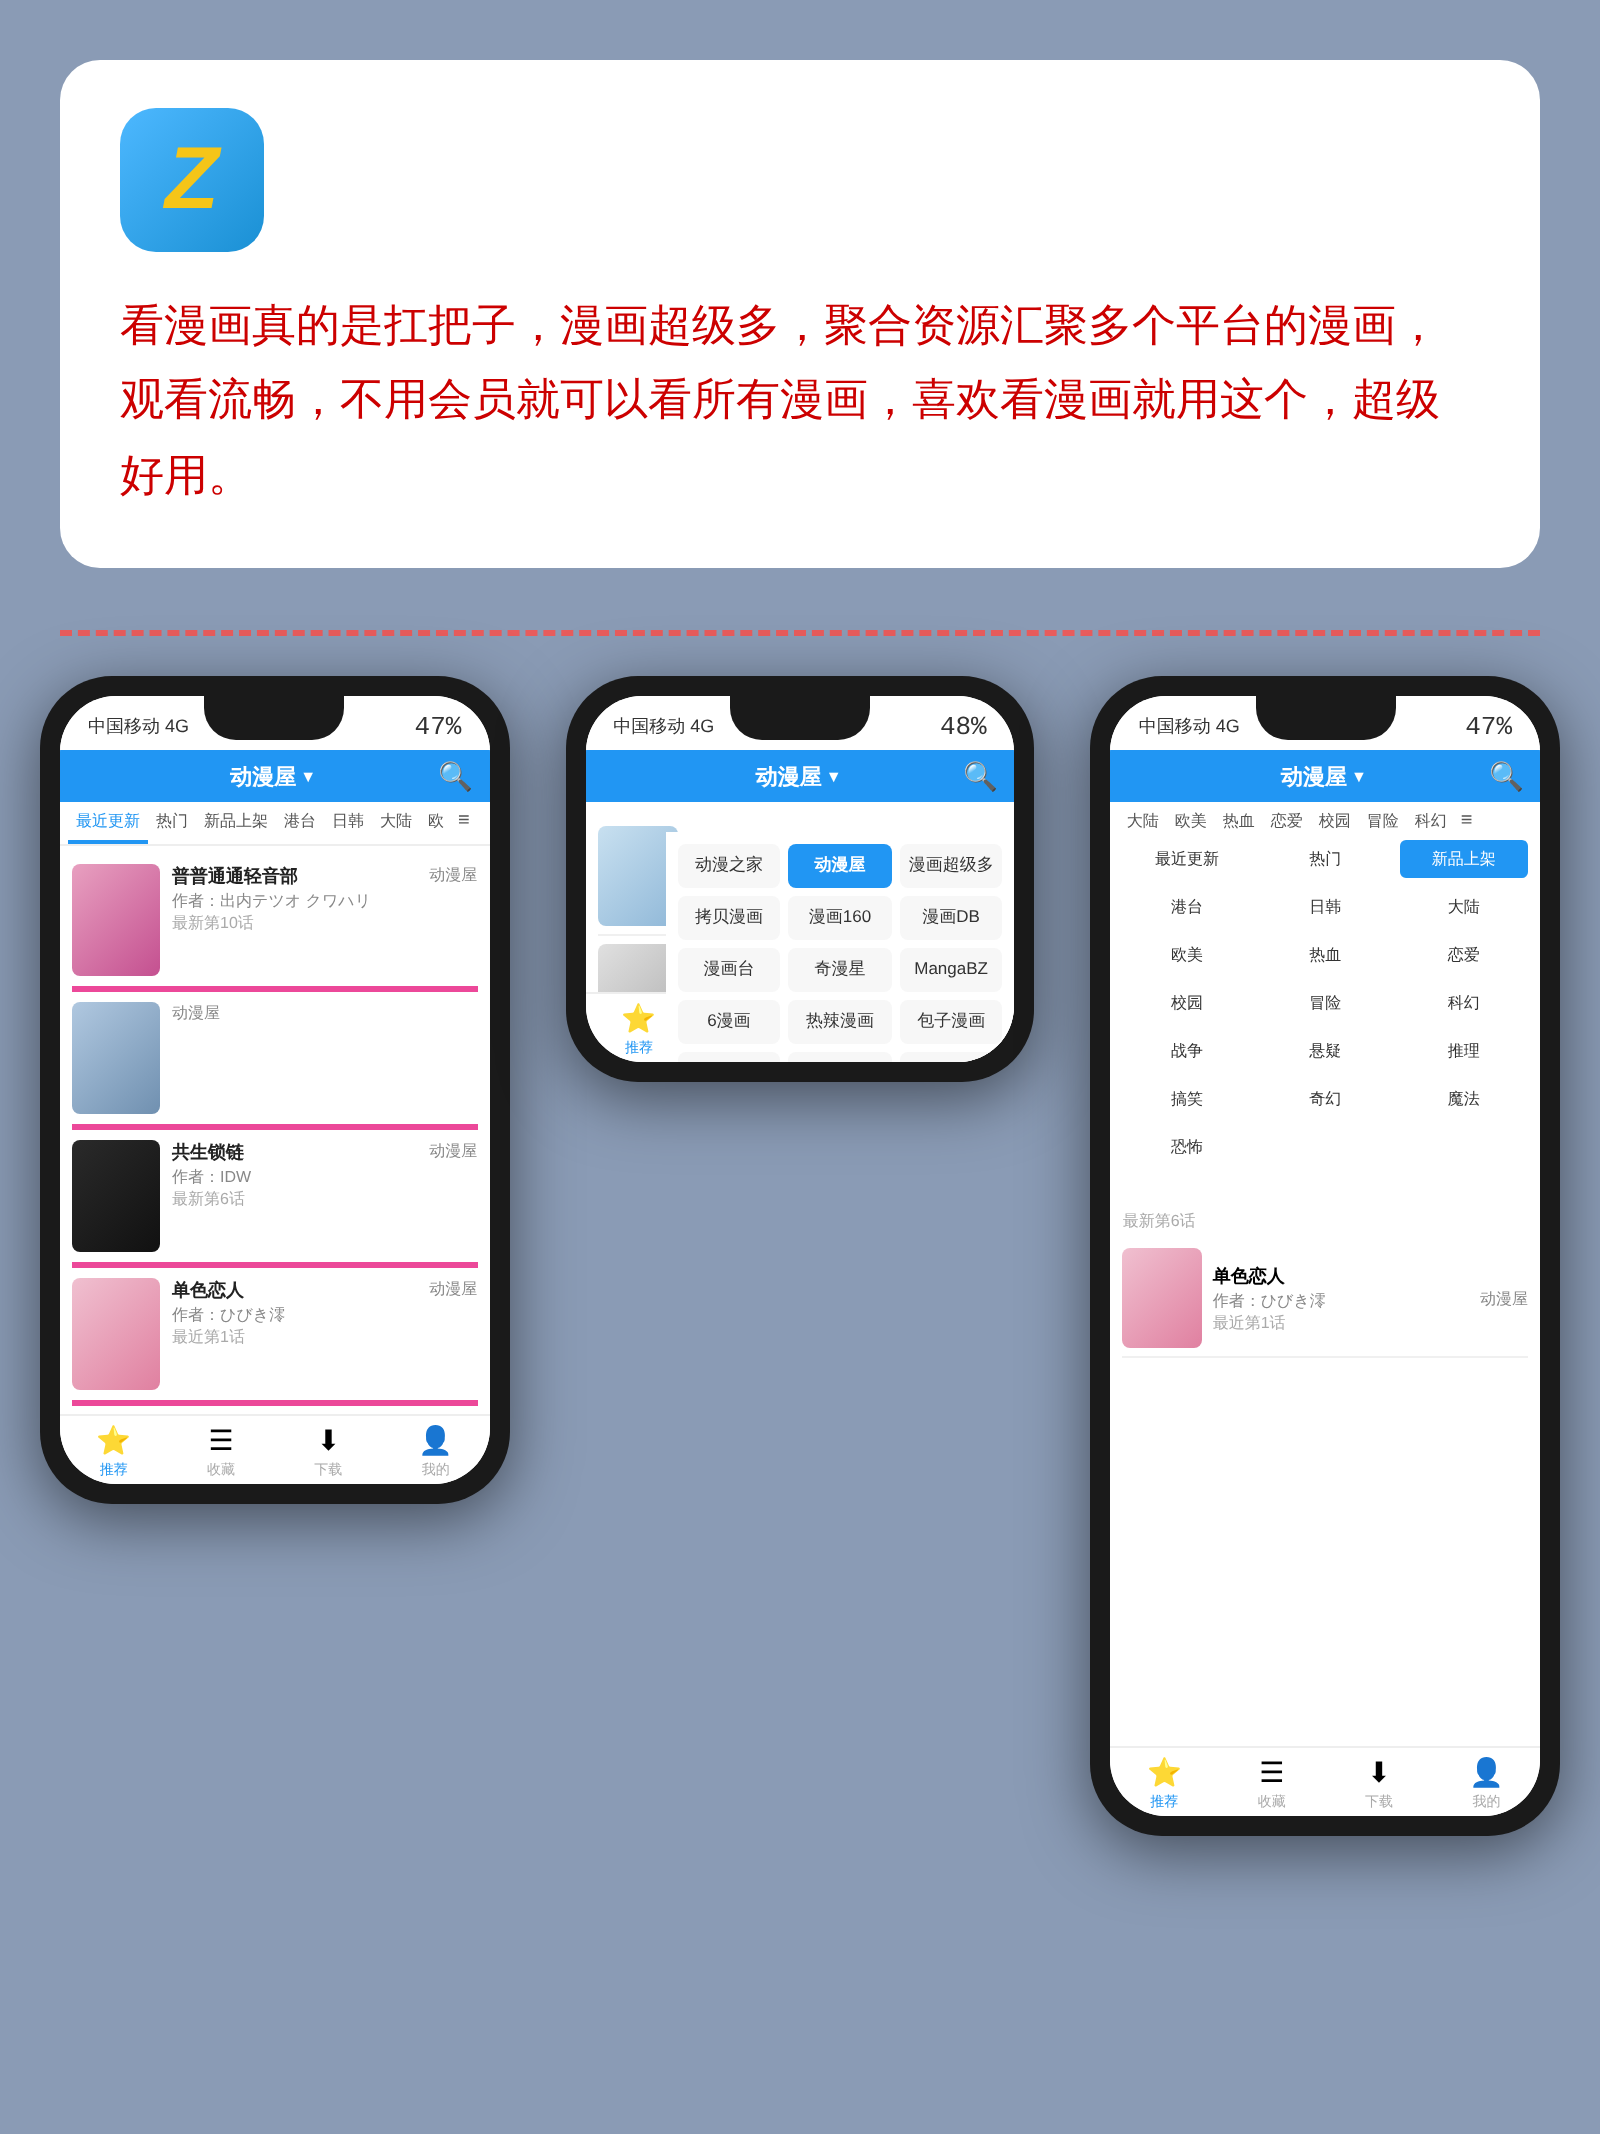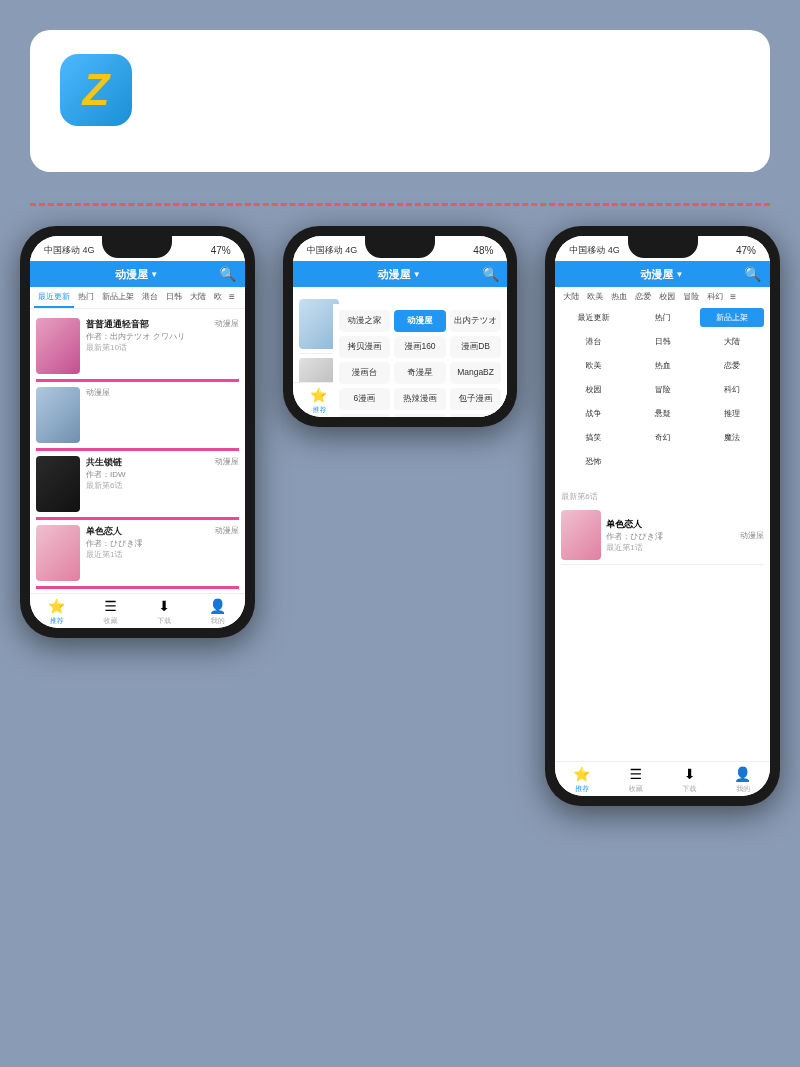--- a/index.html
+++ b/index.html
@@ -111,21 +111,21 @@
     .status-bar {
       display: flex;
       justify-content: space-between;
       align-items: center;
       padding: 8px 14px 4px;
       font-size: 9px;
       background: white;
     }
 
     .status-bar-left { font-size: 9px; color: #333; }
-    .status-bar-right { font-size: 10px; color: #333; display: flex; gap: 3px; align-items: center; }
+    .status-bar-right { font-size: 13px; color: #333; display: flex; gap: 3px; align-items: center; font-family: Liberation Mono, monospace; }
 
     
     .notch {
       width: 70px;
       height: 22px;
       background: #1a1a1a;
       border-radius: 0 0 16px 16px;
       position: absolute;
       top: 0;
       left: 50%;
@@ -327,20 +327,21 @@
   </style>
 </head>
 <body>
 
 <div class="top-card">
   <div class="app-header">
     <div class="app-icon">
       <span class="app-icon-letter">Z</span>
     </div>
   </div>
+  <p class="app-description">看漫画真的是扛把子，漫画超级多，聚合资源汇聚多个平台的漫画，观看流畅，不用会员就可以看所有漫画，喜欢看漫画就用这个，超级好用。</p>
 </div>
 
 <div class="dotted-divider">
   <div class="dotted-divider-line"></div>
 </div>
 
 <div class="phones-container">
 
   <div class="phone">
     <div class="phone-inner">
@@ -434,21 +435,21 @@
           <span>动漫屋</span>
           <span style="font-size:8px;">▼</span>
         </span>
         <span class="app-nav-search">🔍</span>
       </div>
 
       <div class="dropdown-menu">
         <div class="dropdown-grid">
           <div class="dropdown-item">动漫之家</div>
           <div class="dropdown-item highlighted">动漫屋</div>
-          <div class="dropdown-item">出内テツオ</div>
+          <div class="dropdown-item">漫画超级多</div>
           <div class="dropdown-item">拷贝漫画</div>
           <div class="dropdown-item">漫画160</div>
           <div class="dropdown-item">漫画DB</div>
           <div class="dropdown-item">漫画台</div>
           <div class="dropdown-item">奇漫星</div>
           <div class="dropdown-item">MangaBZ</div>
           <div class="dropdown-item">6漫画</div>
           <div class="dropdown-item">热辣漫画</div>
           <div class="dropdown-item">包子漫画</div>
           <div class="dropdown-item">破乐原漫画</div>

